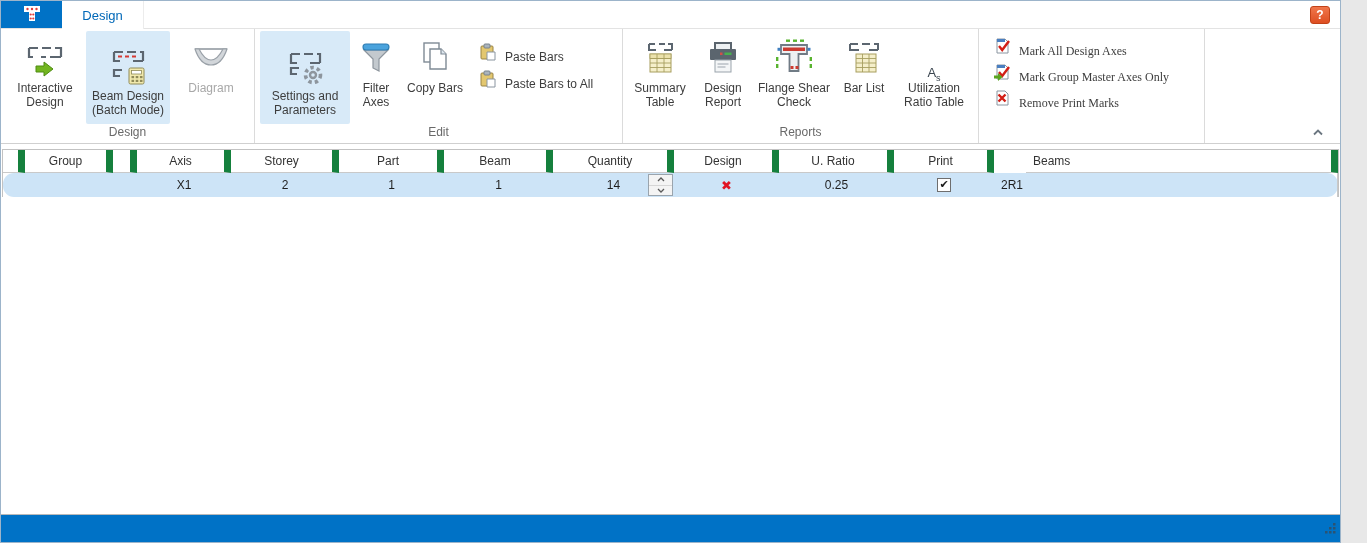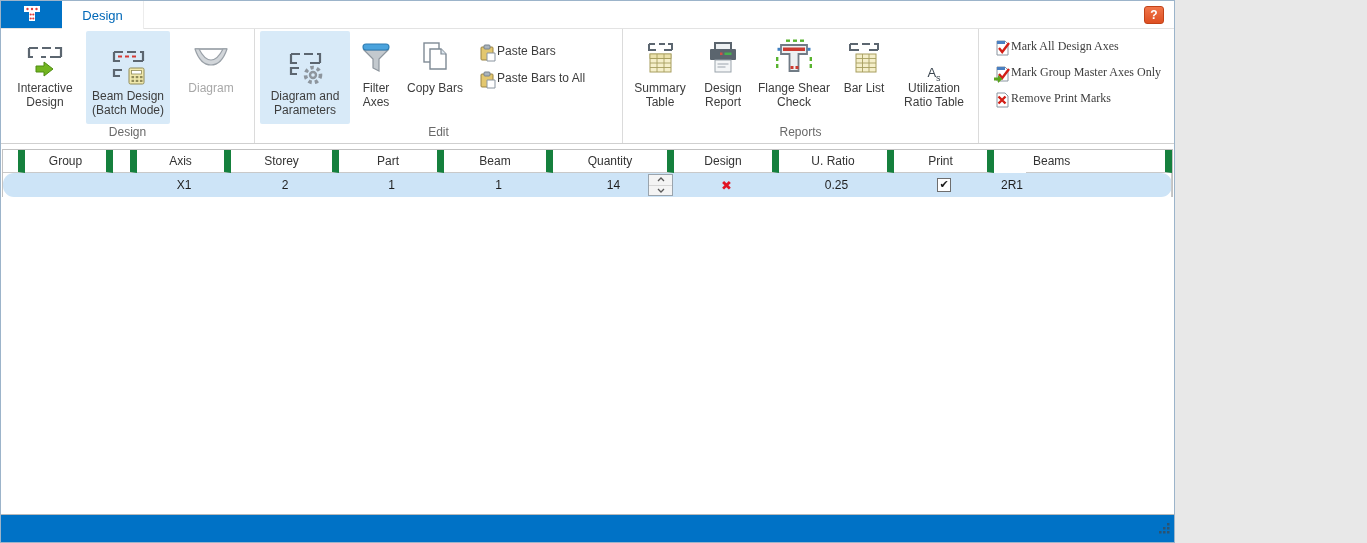--- a/index.html
+++ b/index.html
@@ -1,18 +1,18 @@
 <!DOCTYPE html>
 <html><head>
 <meta charset="utf-8">
 <style>
   * { margin:0; padding:0; box-sizing:border-box; }
   html,body { width:1367px; height:543px; font-family:"Liberation Sans","DejaVu Sans",sans-serif; background:#e8e8e8; }
   .window{
-    width:1175px; height:543px; background:#fff; border:1px solid #9cb4ca;
+    width:1341px; height:543px; background:#fff; border:1px solid #9cb4ca;
     display:flex; flex-direction:column; overflow:hidden; position:relative;
   }
 
   
   .tabbar{ height:28px; flex:0 0 28px; display:flex; align-items:stretch; background:#fff; border-bottom:1px solid #e3e3e3; position:relative; }
   .app-btn{ width:61px; background:#0072C6; display:flex; align-items:center; justify-content:center; cursor:pointer; }
   .tab{ width:82px; display:flex; align-items:center; justify-content:center; font-size:13px; color:#0068b8; background:#fff; cursor:pointer; position:relative; margin-bottom:-1px; border-right:1px solid #ececec; }
   .help-btn{ position:absolute; right:10px; top:5px; width:20px; height:18px; border-radius:3px;
     background:linear-gradient(#f0764a,#de4f22); border:1px solid #c24218; color:#fff; font-weight:bold;
     font-size:12px; display:flex; align-items:center; justify-content:center; cursor:pointer; }
@@ -24,21 +24,21 @@
   .rcaption{ height:19px; text-align:center; font-size:12px; color:#696969; line-height:17px; }
   .bigbtn{ border:none; background:transparent; display:flex; flex-direction:column; align-items:center;
     padding-top:4px; margin:0 1px; cursor:pointer; border-radius:2px; font-family:inherit; }
   .bigbtn.hl{ background:#d8eaf8;justify-content:center; }
   .bigbtn .ic{ height:46px; display:flex; align-items:center; justify-content:center; }
   .bigbtn .lbl{ font-size:12px; line-height:14px; color:#3d3d3d; text-align:center; }
   .bigbtn.disabled{ cursor:default; }
   .bigbtn.disabled .lbl{ color:#a8a8a8; }
   .smallcol{ display:flex; flex-direction:column; gap:7px; padding:13px 4px 0 10px; }
   .smallcol.marks{ padding-top:8px; gap:6px;font-family:Liberation Serif, serif; }
-  .smallbtn{ display:flex; align-items:flex-start; gap:0; background:transparent; border:none; cursor:pointer; font-family:inherit; height:20px; }
+  .smallbtn{ display:flex; align-items:flex-end; gap:8px; background:transparent; border:none; cursor:pointer; font-family:inherit; height:20px; }
   .smallbtn .slbl{ font-size:12px; color:#3d3d3d; white-space:nowrap; }
   .rfill{ flex:1; border-right:none; position:relative; }
   .collapse-btn{ position:absolute; right:14px; bottom:6px; width:16px; height:12px; display:flex; align-items:center; justify-content:center; cursor:pointer; }
   .asg{ font-size:13px; color:#3b4650; line-height:12px; margin-top:2px; }
   .asg sub{ font-size:9px; }
 
   
   .content{ flex:1; background:#fff; display:flex; flex-direction:column; }
   .grid{ margin:5px 1px 0 1px; border-top:1px solid #c2c2c2; border-left:1px solid #c2c2c2; border-right:1px solid #c2c2c2; }
   .grow{ display:grid; grid-template-columns:22px 88px 24px 94px 108px 105px 109px 121px 105px 115px 100px 1fr; }
@@ -142,21 +142,21 @@
           <span class="ic">
             <svg width="40" height="40" viewBox="0 0 40 40">
               <g fill="none" stroke="#5c6670" stroke-width="2.2">
                 <path d="M6 8 h9 M19 8 h9 M32 8 h3 v9 M35 17 h-10 M6 8 v9 h6"></path>
                 <path d="M14 22 h-8 v6 h6"></path>
               </g>
               <circle cx="28" cy="29" r="7.5" fill="none" stroke="#8d959d" stroke-width="3.6" stroke-dasharray="3.4 3.1"></circle>
               <circle cx="28" cy="29" r="3" fill="none" stroke="#8d959d" stroke-width="2.4"></circle>
             </svg>
           </span>
-          <span class="lbl">Diagram and Parameters</span>
+          <span class="lbl">Settings and Parameters</span>
         </button>
         <button class="bigbtn" style="width:48px">
           <span class="ic">
             <svg width="40" height="40" viewBox="0 0 40 40">
               <polygon points="8,12 32,12 23,21 23,33 17,30 17,21" fill="#c3c9ce" stroke="#8d959d" stroke-width="1.2"></polygon>
               <rect x="7" y="6" width="26" height="6" rx="3" fill="#4aa3dd" stroke="#2d7db3" stroke-width="1.1"></rect>
             </svg>
           </span>
           <span class="lbl">Filter Axes</span>
         </button>

